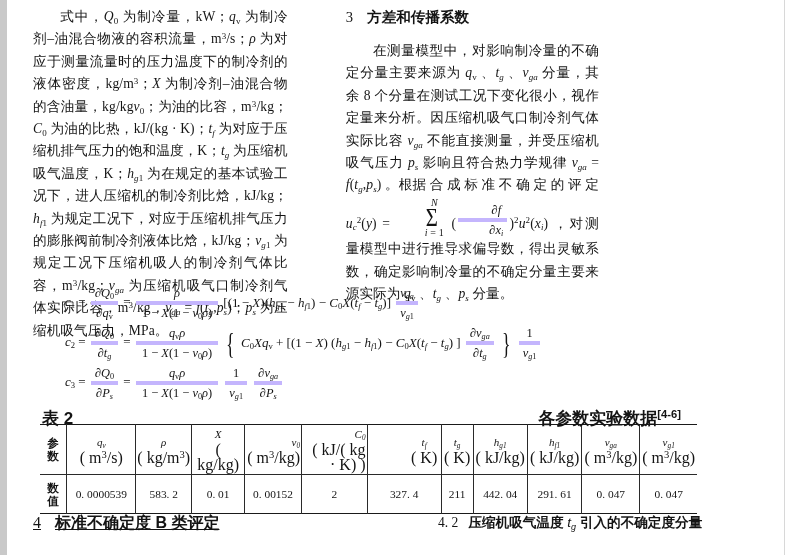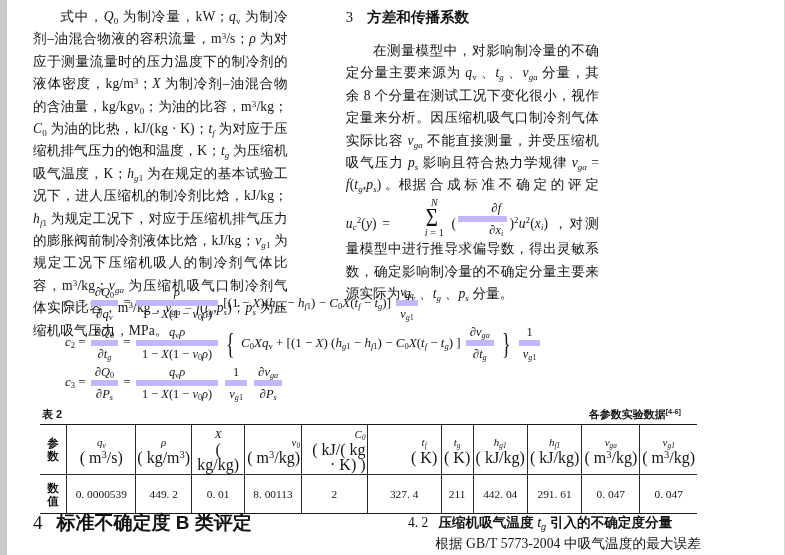--- a/index.html
+++ b/index.html
@@ -82,21 +82,21 @@
   }
   .frac {
     display: inline-block;
     vertical-align: middle;
     text-align: center;
     line-height: 1.15;
     font-size: 12.4px;
     margin: 0 2px;
   }
   .frac .num  { display: block; padding: 0 4px 1px 4px; }
-  .frac .den  { display: block; padding: 1px 4px 0 4px; border-top: 6px solid #c4b5fd; }
+  .frac .den  { display: block; padding: 1px 4px 0 4px; border-top: 4px solid #c4b5fd; }
   .frac.tall .num, .frac.tall .den { padding-left: 6px; padding-right: 6px; }
   .big {
     display: inline-block;
     vertical-align: middle;
     font-size: 30px;
     line-height: 0.8;
     transform: scaleX(0.6);
     font-weight: 300;
   }
   .mid { display: inline-block; vertical-align: middle; }
@@ -104,21 +104,21 @@
   
   .table-wrap {
     position: absolute;
     left: 33px;
     top: 407px;
     width: 657px;
   }
   .tbl-caption {
     position: relative;
     height: 17px;
-    font-size: 11px;
+    font-size: 17px;
     font-weight: bold;
     font-family: "Liberation Sans", "DejaVu Sans", sans-serif;
   }
   .tbl-caption .lbl { position: absolute; left: 2px; top: 0; }
   .tbl-caption .ttl { position: absolute; left: 0; right: 16px; text-align: right; top: 0; }
 
   table.data {
     border-collapse: collapse;
     width: 657px;
     font-size: 11.4px;
@@ -154,22 +154,22 @@
   }
   .bottom .col { padding: 0 18px 0 26px; }
   .bottom .col-right { padding: 0 22px 0 12px; }
   .sub-head {
     font-size: 13.6px;
     font-weight: bold;
     line-height: 21px;
     margin: 0;
     font-family: "Liberation Sans", "DejaVu Sans", sans-serif;
   }
-  .sub-head .num { font-family: "Liberation Serif", serif; font-weight: normal; margin-right: 10px; }
-  .b4 { font-size: 19px; line-height: 22px; }
+  .sub-head .num { font-family: "Liberation Serif", serif; font-weight: normal; margin-right: 10px; margin-left: 30px; }
+  .b4 { font-size: 16px; line-height: 22px; text-decoration: underline; }
   .b4 .num { margin-right: 14px; }
 </style>
 </head>
 <body>
 
 <div class="page">
 
   <div class="columns">
 
     <div class="col col-left">
@@ -282,23 +282,23 @@
           <th style="width:63px;">
             <span class="hdr-sym"><i class="v">v</i><sub><i>g</i>1</sub></span>
             <span class="hdr-unit">( m<sup>3</sup>/kg)</span>
           </th>
         </tr>
       </thead>
       <tbody>
         <tr>
           <td><span class="stack">数<br>值</span></td>
           <td>0. 0000539</td>
-          <td>449. 2</td>
+          <td>583. 2</td>
           <td>0. 01</td>
-          <td>8. 00113</td>
+          <td>0. 00152</td>
           <td>2</td>
           <td>327. 4</td>
           <td>211</td>
           <td>442. 04</td>
           <td>291. 61</td>
           <td>0. 047</td>
           <td>0. 047</td>
         </tr>
       </tbody>
     </table>
@@ -307,17 +307,16 @@
   <div class="bottom">
     <div class="col col-left">
       <h2 class="sec-head b4">
         <span class="num">4</span><span>标准不确定度 B 类评定</span>
       </h2>
     </div>
     <div class="col col-right">
       <h3 class="sub-head">
         <span class="num">4. 2</span>压缩机吸气温度 <i class="v" style="font-weight:normal;">t</i><sub style="font-weight:normal;"><i>g</i></sub> 引入的不确定度分量
       </h3>
-      <p class="para indent">根据 GB/T 5773-2004 中吸气温度的最大误差</p>
     </div>
   </div>
 
 </div>
 
 </body></html>

